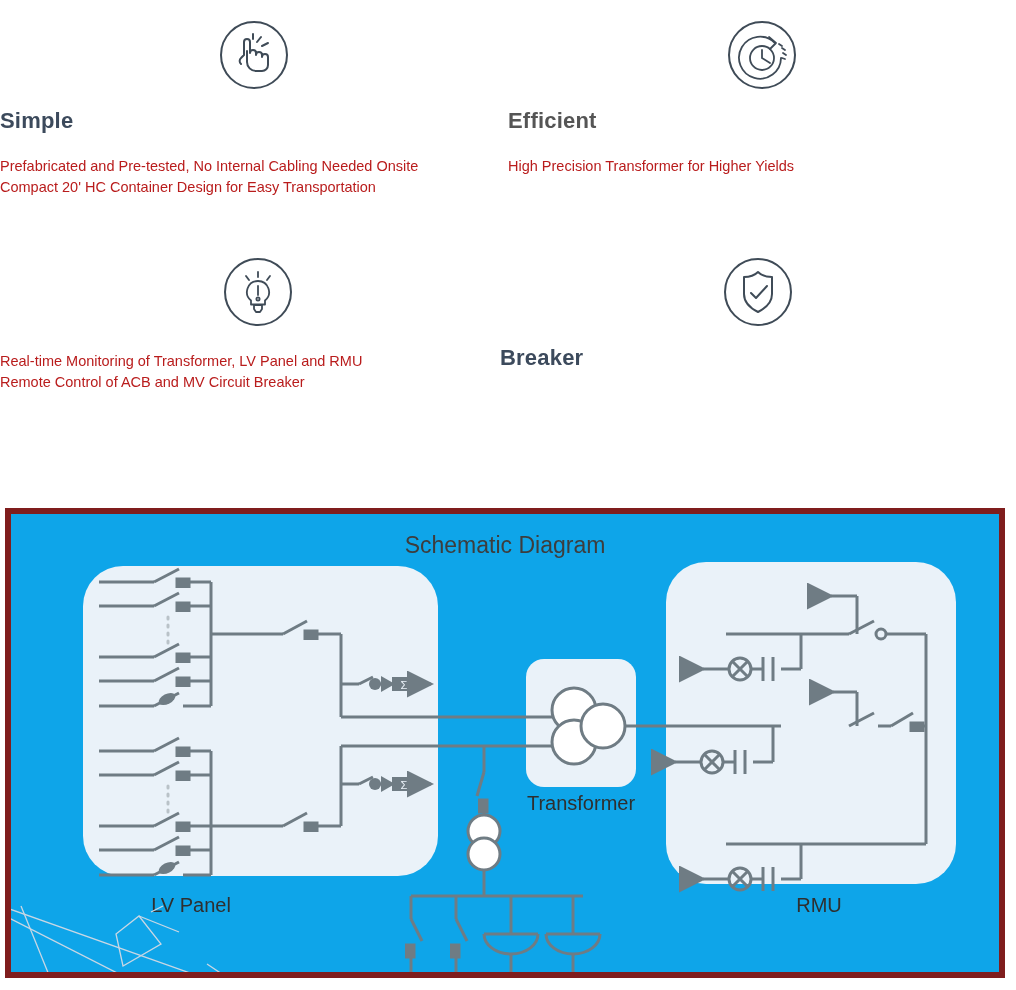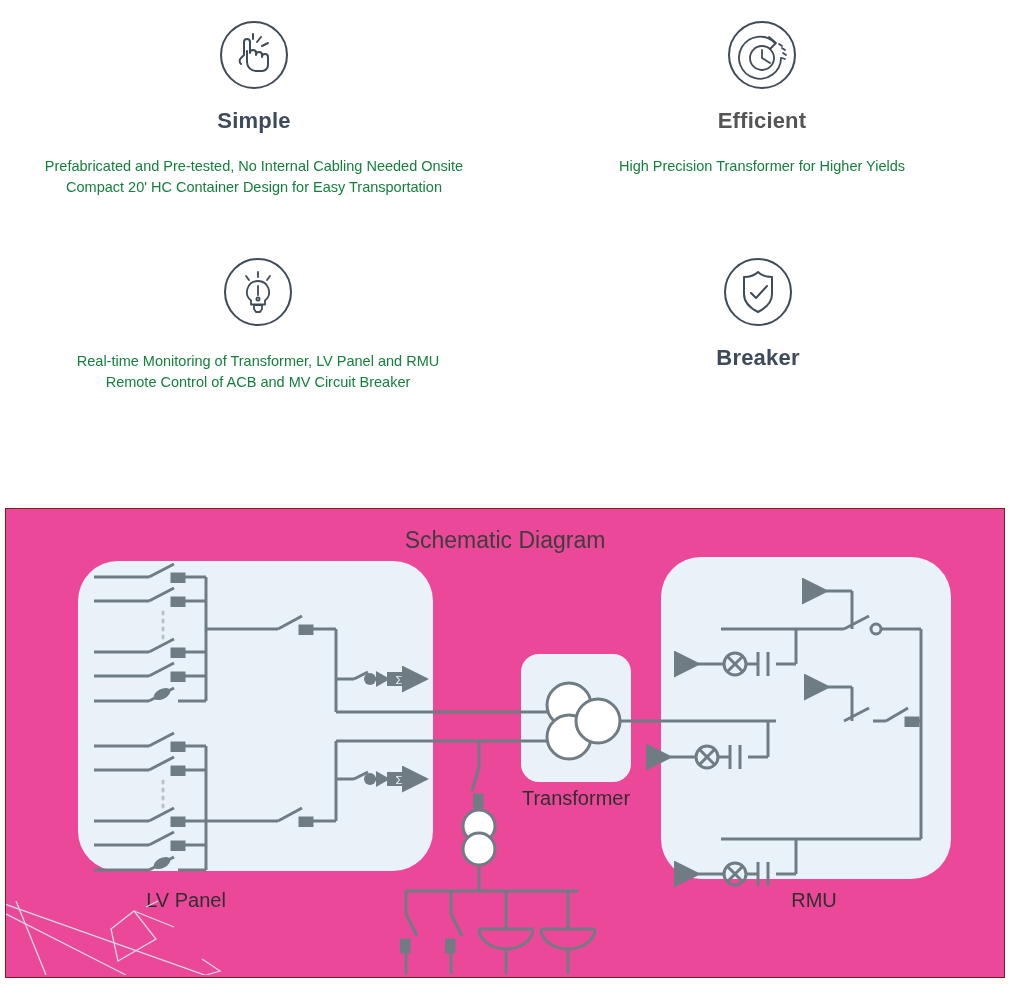--- a/index.html
+++ b/index.html
@@ -8,53 +8,53 @@
     background:#ffffff;
     font-family:"Liberation Sans","DejaVu Sans",sans-serif;
     overflow:hidden;
     position:relative;
   }
   .features{
     position:absolute;left:0;top:0;width:1016px;height:490px;
   }
   .feature{
     position:absolute;
-    text-align:center;
+    text-align:left;
   }
   .f-simple   {left:0;   top:18px;  width:508px;}
   .f-efficient{left:508px;top:18px; width:508px;}
   .f-smart    {left:0;   top:255px; width:516px;}
   .f-reliable {left:500px;top:255px;width:516px;}
 
   .icon-wrap{
     width:74px;height:74px;margin:0 auto;
     display:block;
   }
   .f-title{
     font-size:22px;font-weight:bold;
     margin-top:16px;
     letter-spacing:.2px;
   }
   .t-blue{color:#3c4a5c;}
   .t-gray{color:#555555;}
   .f-lines{
     margin-top:22px;
     font-size:14.5px;
-    color:#15803d;
+    color:#b91c1c;
     line-height:21px;
   }
   .f-lines div{white-space:nowrap;}
 
   
   .schematic{
     position:absolute;left:5px;top:508px;
     width:1000px;height:470px;
-    border:1px solid #7f1d1d;
+    border:6px solid #7f1d1d;
     box-sizing:border-box;
-    background:#ec4899;
+    background:#0ea5e9;
     overflow:hidden;
   }
   .sch-title{
     position:absolute;left:0;top:18px;width:100%;
     text-align:center;
     font-size:23px;color:#3d3d3d;
   }
   .sch-svg{position:absolute;left:0;top:0;}
   .wm{position:absolute;left:0;top:0;pointer-events:none;}
 </style>

